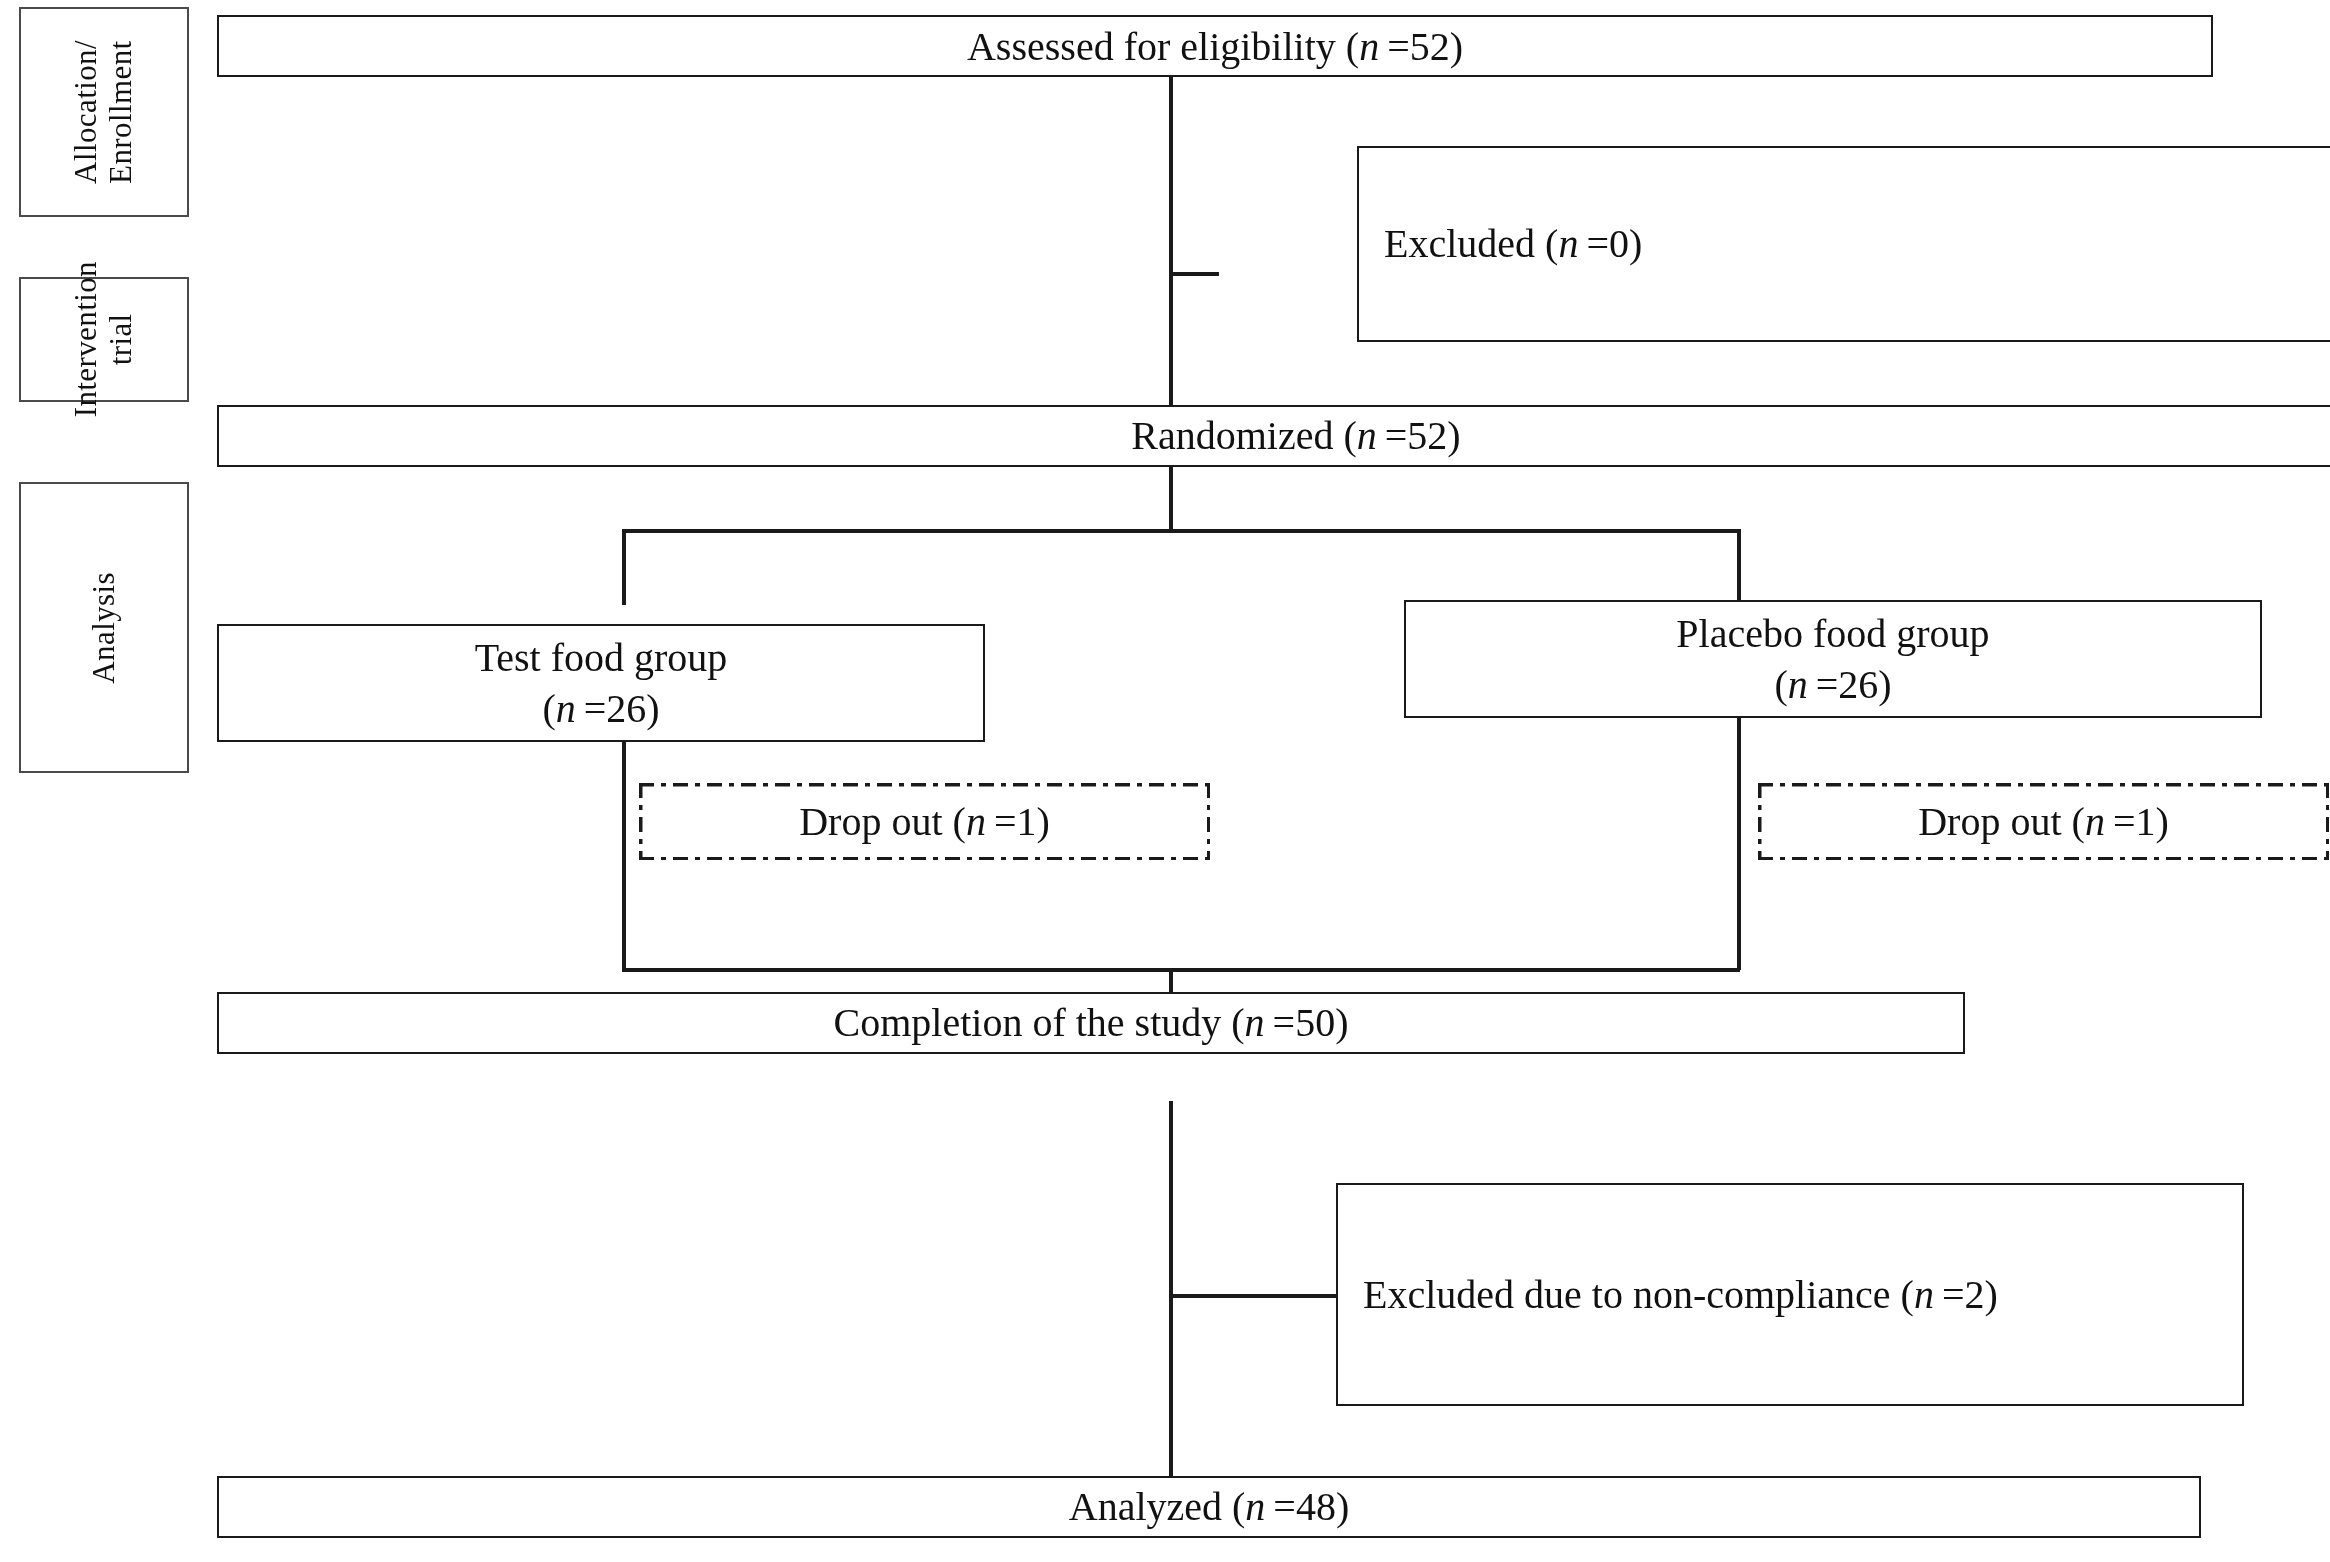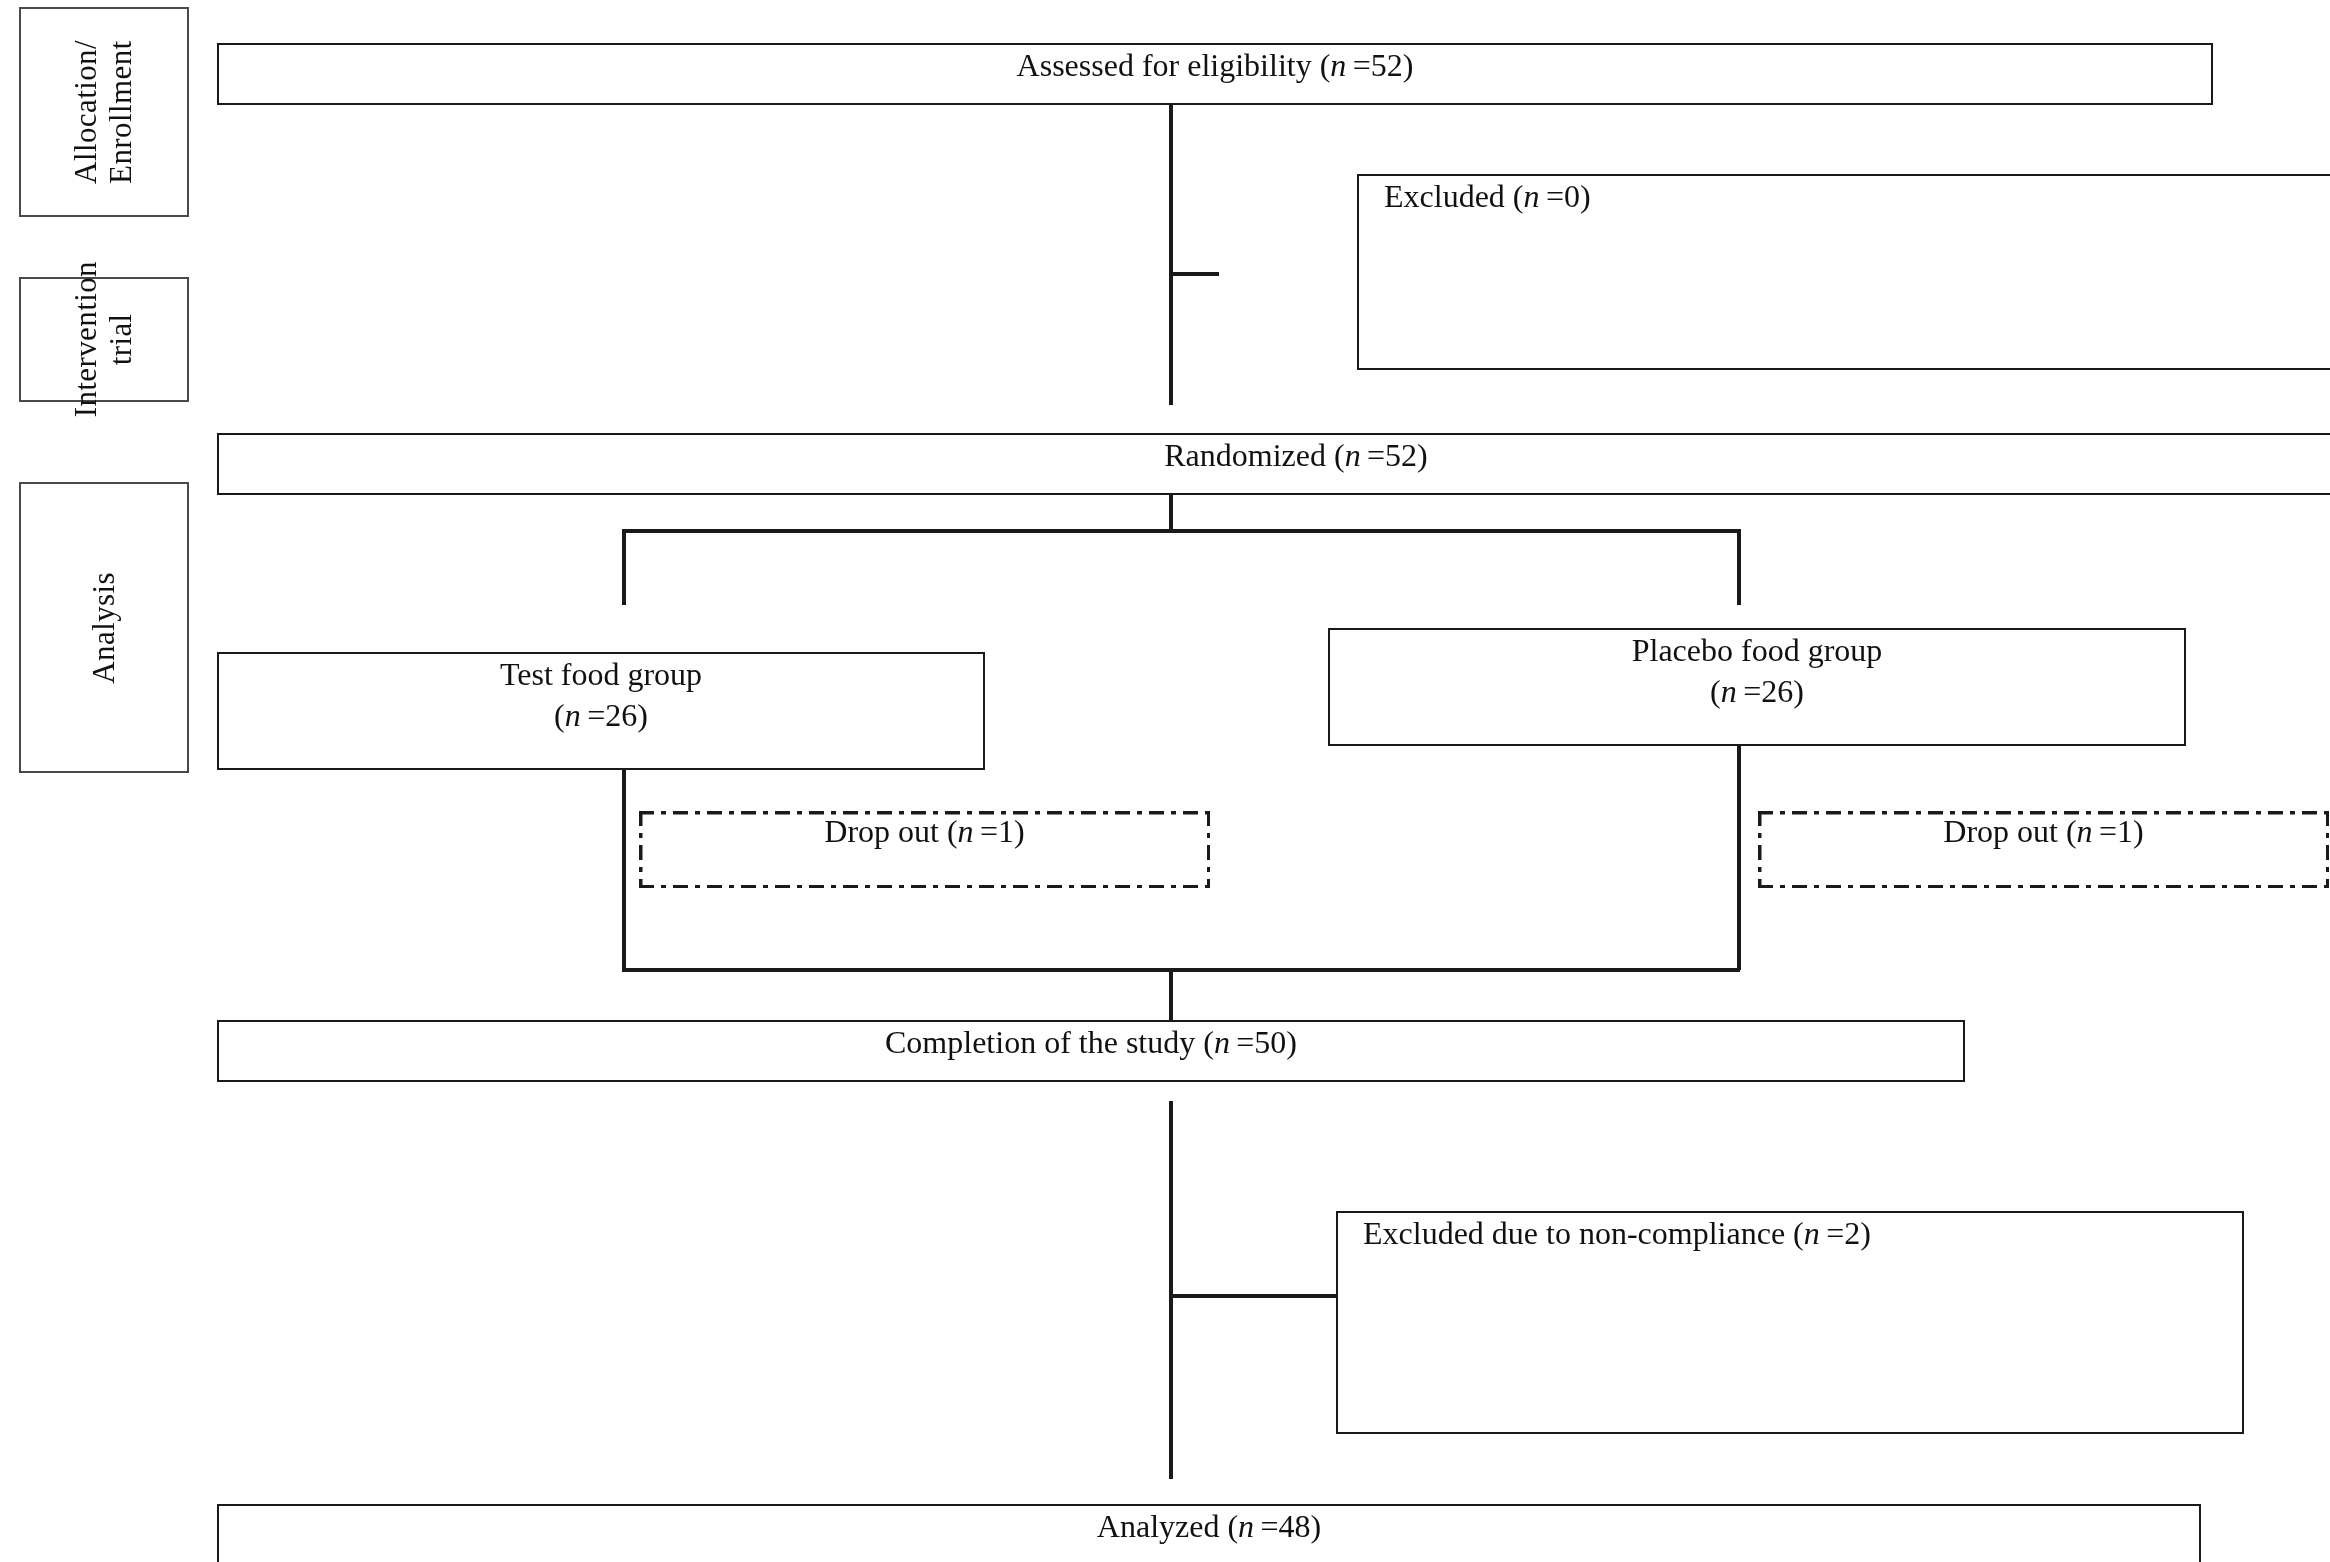--- a/index.html
+++ b/index.html
@@ -16,27 +16,27 @@
     overflow: hidden;
   }
 
   
   .box {
     position: absolute;
     box-sizing: border-box;
     border: 2.8px solid #1a1a1a;
     background: #ffffff;
     display: flex;
+    align-items: center;
     justify-content: center;
     text-align: center;
     color: #111111;
-    font-size: 32px;
+    font-size: 40px;
     line-height: 1.28;
     z-index: 3;
-    margin-top: 28px;
   }
   .box.left-align {
     justify-content: flex-start;
     text-align: left;
     padding-left: 25px;
   }
   .box.dashdot {
     border: 2.8px dashed #1a1a1a;
     border-style: dashed;
   }
@@ -135,21 +135,21 @@
   </div>
 
   <div class="box" style="left:217px; top:405px; width:2158px; height:62px;">
     <span>Randomized (<span class="nitalic">n</span> =52)</span>
   </div>
 
   <div class="box" style="left:217px; top:624px; width:768px; height:118px;">
     <span style="white-space:pre-line;">Test food group<br>(<span class="nitalic">n</span> =26)</span>
   </div>
 
-  <div class="box" style="left:1328px; top:600px; width:858px; height:118px;">
+  <div class="box" style="left:1404px; top:600px; width:858px; height:118px;">
     <span style="white-space:pre-line;">Placebo food group<br>(<span class="nitalic">n</span> =26)</span>
   </div>
 
   <div class="box dashdot" style="left:639px; top:783px; width:571px; height:77px;">
     <span>Drop out (<span class="nitalic">n</span> =1)</span>
   </div>
 
   <div class="box dashdot" style="left:1758px; top:783px; width:571px; height:77px;">
     <span>Drop out (<span class="nitalic">n</span> =1)</span>
   </div>

